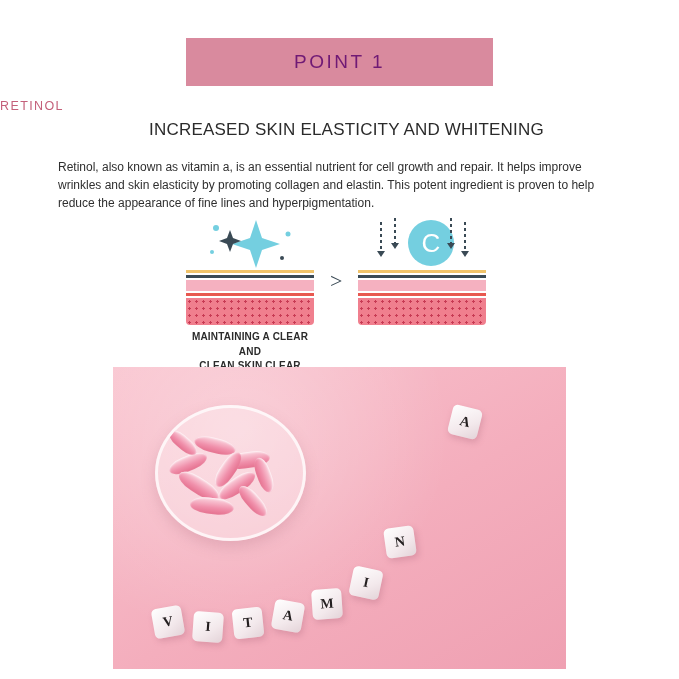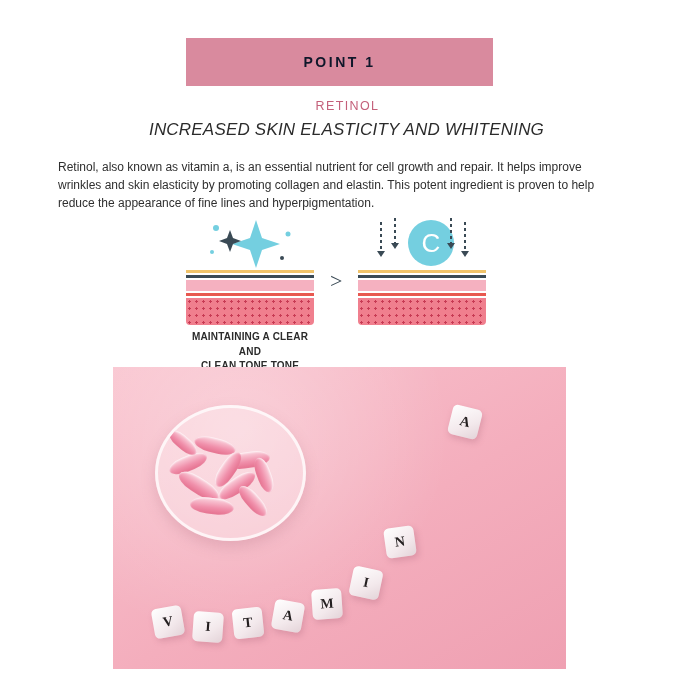--- a/index.html
+++ b/index.html
@@ -27,48 +27,46 @@
     left: 186px;
     top: 38px;
     width: 307px;
     height: 48px;
     background: #d98a9e;
     display: flex;
     align-items: center;
     justify-content: center;
   }
   .banner-text {
-    color: #0f172a;
-    font-size: 14px;
+    color: #701a75;
+    font-size: 19px;
     letter-spacing: 2.5px;
-    font-weight: 700;
+    font-weight: 400;
   }
 
   
   .ingredient {
     position: absolute;
     left: 0;
     right: 0;
     top: 99px;
-    text-align: center;
+    text-align: left;
     color: #c4607a;
     font-size: 12.5px;
     letter-spacing: 1.4px;
-    padding-left: 16px;
   }
   .headline {
     position: absolute;
     left: 14px;
     right: 0;
     top: 120px;
     text-align: center;
     color: #2b2b2b;
     font-size: 17px;
     letter-spacing: 0.2px;
-    font-style: italic;
   }
 
   
   .body-copy {
     position: absolute;
     left: 58px;
     top: 146px;
     width: 568px;
     font-size: 12px;
     line-height: 1.52;
@@ -270,21 +268,21 @@
       <div class="skin-layers">
         <div class="layer layer-1"></div>
         <div class="layer layer-2"></div>
         <div class="layer layer-3"></div>
         <div class="layer layer-4"></div>
         <div class="layer layer-5"></div>
         <div class="dots-layer"></div>
       </div>
       <div class="caption">
         <span>MAINTAINING A CLEAR AND</span><br>
-        <span>CLEAN TONE TONE</span>
+        <span>CLEAN SKIN CLEAR</span>
       </div>
     </div>
 
     <div class="arrow-sep">&gt;</div>
 
     <div class="ill-col right">
       <div class="sparkle-area">
         <div class="vitc-circle">C</div>
         <div class="down-arrow" style="left:12px; top:4px; height:30px;"></div>
         <div class="down-arrow" style="left:26px; top:0px; height:26px;"></div>

